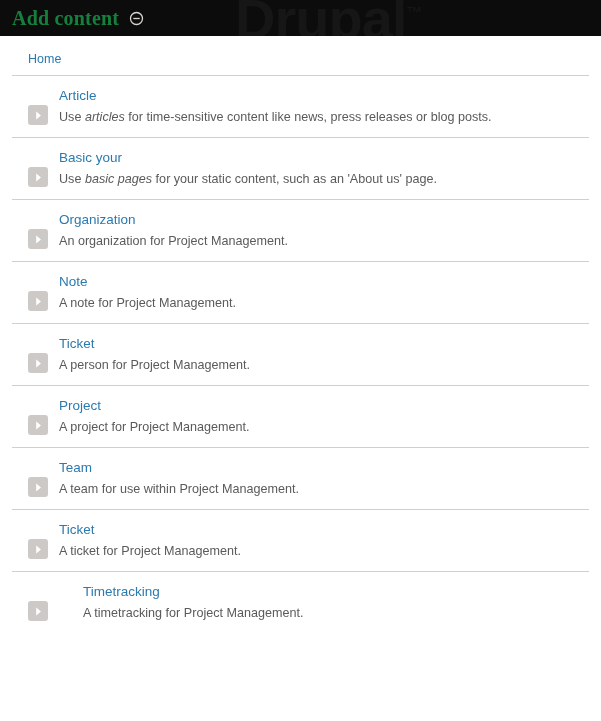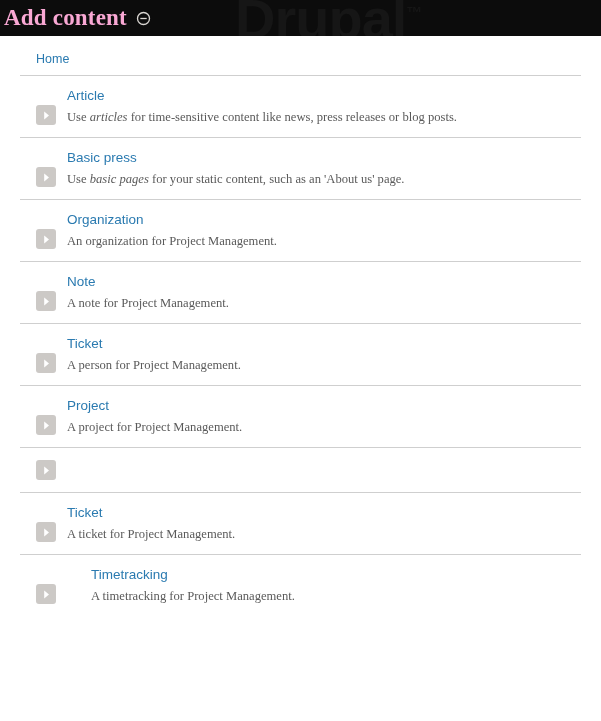--- a/index.html
+++ b/index.html
@@ -37,43 +37,43 @@
     font-family: "Liberation Sans", sans-serif;
   }
   .toolbar-watermark sup {
     font-size: 16px;
     vertical-align: super;
     letter-spacing: 0;
   }
   .toolbar-title {
     position: relative;
     z-index: 2;
-    margin-left: 4px;
-    color: #f9a8d4;
-    font-size: 23px;
+    margin-left: 12px;
+    color: #15803d;
+    font-size: 20px;
     font-weight: bold;
     font-family: "Liberation Serif", serif;
     letter-spacing: 0.2px;
   }
   .toolbar-collapse {
     position: relative;
     z-index: 2;
     margin-left: 9px;
     width: 16px;
     height: 16px;
     display: inline-flex;
     align-items: center;
     justify-content: center;
     cursor: pointer;
   }
   .toolbar-collapse svg { display: block; }
 
   
   .page {
-    padding: 0 20px;
+    padding: 0 12px;
     background: #ffffff;
   }
 
   .breadcrumb {
     padding: 16px 16px 9px 16px;
     border-bottom: 1px solid #cfcfcf;
     font-size: 12.5px;
   }
   .breadcrumb a {
     color: #2a7ab0;
@@ -122,21 +122,20 @@
     line-height: 17px;
     text-decoration: none;
     margin-bottom: 1px;
   }
 
   .type-desc {
     margin: 5px 0 0 0;
     font-size: 12.6px;
     line-height: 16px;
     color: #5a5a5a;
-    font-family: Liberation Serif, serif;
   }
   .type-desc em {
     font-style: italic;
   }
 </style>
 </head>
 <body>
 
 <div class="toolbar">
   <div class="toolbar-watermark"><span>Drupal</span><sup>™</sup></div>
@@ -167,21 +166,21 @@
           <p class="type-desc"><span>Use </span><em>articles</em><span> for time-sensitive content like news, press releases or blog posts.</span></p>
         </div>
       </li>
       <li class="type-item">
         <span class="type-icon">
           <svg width="9" height="11" viewBox="0 0 9 11">
             <polygon points="2.2,1.6 7.0,5.5 2.2,9.4" fill="#ffffff"></polygon>
           </svg>
         </span>
         <div class="type-body">
-          <a class="type-title" href="#">Basic press</a>
+          <a class="type-title" href="#">Basic your</a>
           <p class="type-desc"><span>Use </span><em>basic pages</em><span> for your static content, such as an 'About us' page.</span></p>
         </div>
       </li>
       <li class="type-item">
         <span class="type-icon">
           <svg width="9" height="11" viewBox="0 0 9 11">
             <polygon points="2.2,1.6 7.0,5.5 2.2,9.4" fill="#ffffff"></polygon>
           </svg>
         </span>
         <div class="type-body">
@@ -221,20 +220,24 @@
           <a class="type-title" href="#">Project</a>
           <p class="type-desc"><span>A project for Project Management.</span></p>
         </div>
       </li>
       <li class="type-item">
         <span class="type-icon">
           <svg width="9" height="11" viewBox="0 0 9 11">
             <polygon points="2.2,1.6 7.0,5.5 2.2,9.4" fill="#ffffff"></polygon>
           </svg>
         </span>
+        <div class="type-body">
+          <a class="type-title" href="#">Team</a>
+          <p class="type-desc"><span>A team for use within Project Management.</span></p>
+        </div>
       </li>
       <li class="type-item">
         <span class="type-icon">
           <svg width="9" height="11" viewBox="0 0 9 11">
             <polygon points="2.2,1.6 7.0,5.5 2.2,9.4" fill="#ffffff"></polygon>
           </svg>
         </span>
         <div class="type-body">
           <a class="type-title" href="#">Ticket</a>
           <p class="type-desc"><span>A ticket for Project Management.</span></p>

